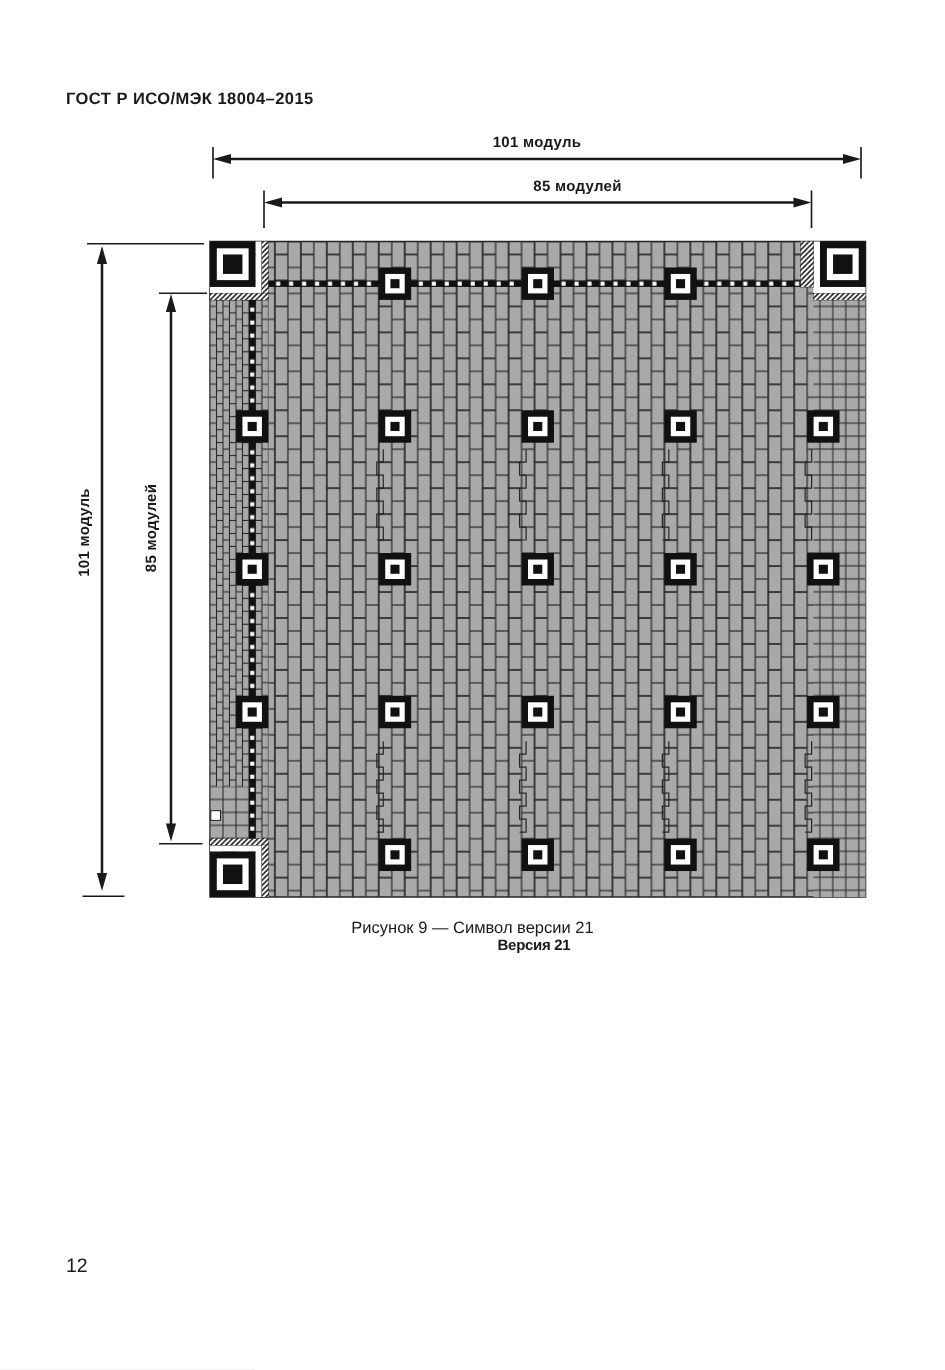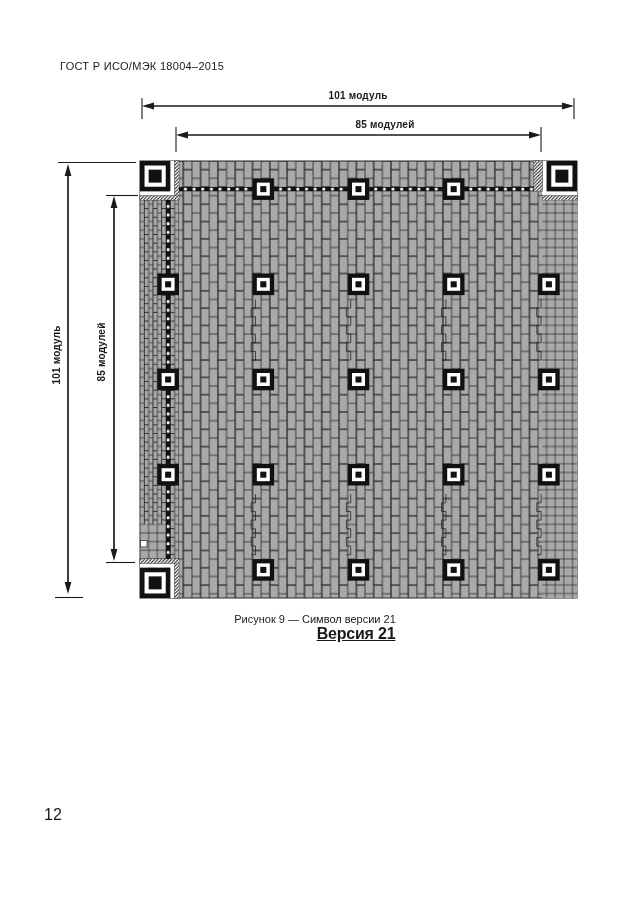--- a/index.html
+++ b/index.html
@@ -1,28 +1,28 @@
 <!DOCTYPE html>
 <html><head>
 <meta charset="utf-8">
 <style>
   html,body{margin:0;padding:0;background:#e8e8e8;}
   .page{position:relative;width:630px;height:913px;background:#ffffff;
         font-family:"Liberation Sans",sans-serif;color:#1a1a1a;overflow:hidden;margin:0 auto;}
   svg{position:absolute;left:0;top:0;}
   .lbl{position:absolute;white-space:nowrap;line-height:1;}
-  .hdr{left:44px;top:61px;font-size:11px;font-weight:normal;letter-spacing:.3px;margin-left:16px;}
+  .hdr{left:44px;top:61px;font-size:11px;font-weight:bold;letter-spacing:.3px;}
   .dim{font-size:10px;font-weight:bold;letter-spacing:.2px;}
   .d-top101{left:358px;top:91px;transform:translateX(-50%);}
   .d-top85{left:385px;top:120px;transform:translateX(-50%);}
   .d-left101{left:57px;top:355px;transform:translate(-50%,-50%) rotate(-90deg);}
   .d-left85{left:102px;top:352px;transform:translate(-50%,-50%) rotate(-90deg);}
-  .ver{left:356px;top:626px;transform:translateX(-50%);font-size:16px;font-weight:bold;letter-spacing:-.2px;text-decoration:underline;}
+  .ver{left:356px;top:626px;transform:translateX(-50%);font-size:10px;font-weight:bold;letter-spacing:-.2px;}
   .cap{left:315px;top:614px;transform:translateX(-50%);font-size:11px;}
-  .pnum{left:44px;top:807px;font-size:16px;}
+  .pnum{left:44px;top:837px;font-size:13px;}
 </style>
 </head>
 <body>
 
 <div class="page">
 
   <svg id="diagram" width="630" height="913" viewBox="0 0 630 913">
       <defs>
     <pattern id="pBrick" patternUnits="userSpaceOnUse" x="140" y="161" width="17.31" height="17.31">
       <rect x="0" y="0" width="8.65" height="17.31" fill="none" stroke="#262626" stroke-width="0.8"></rect>

